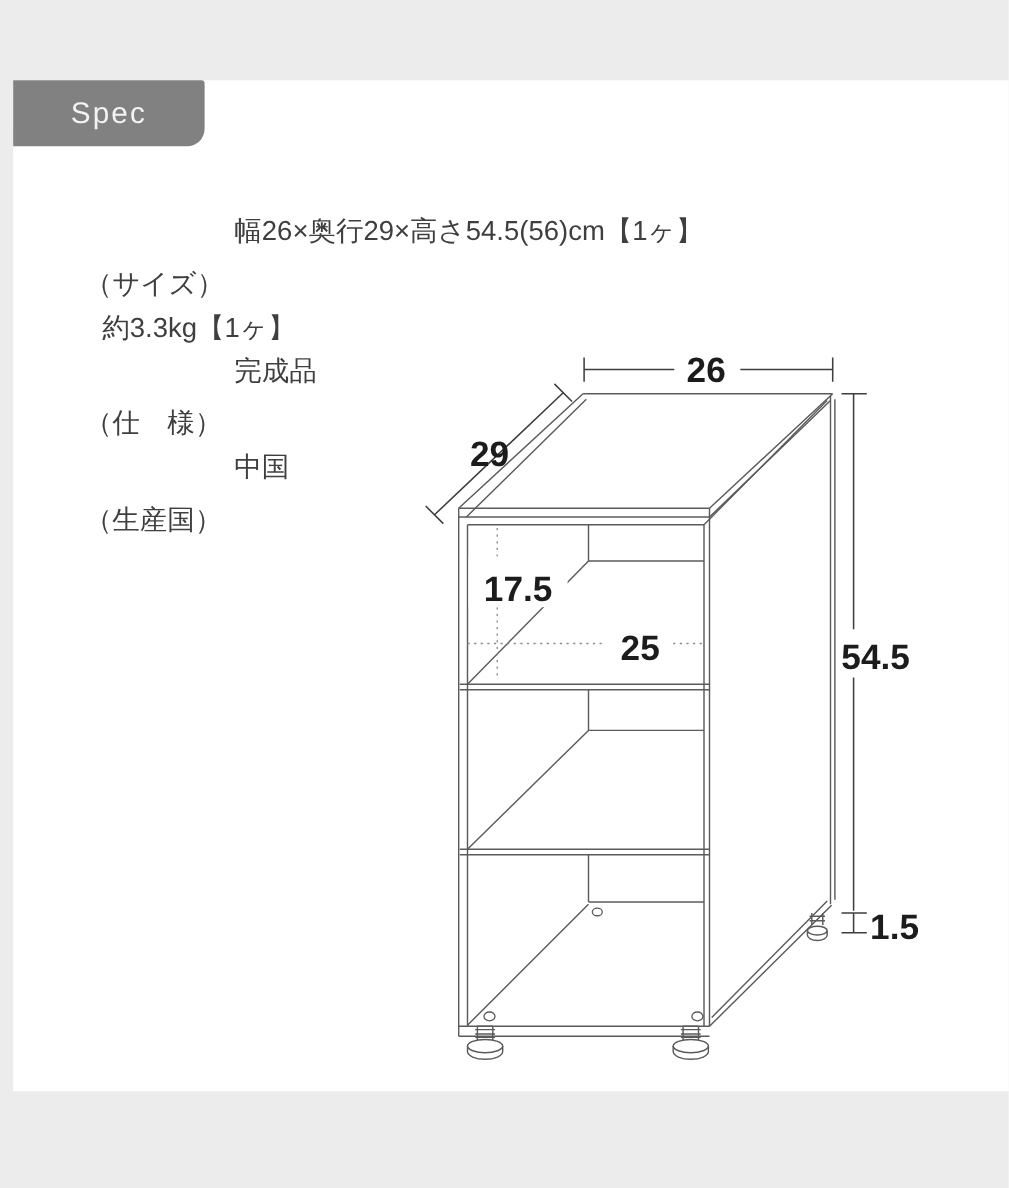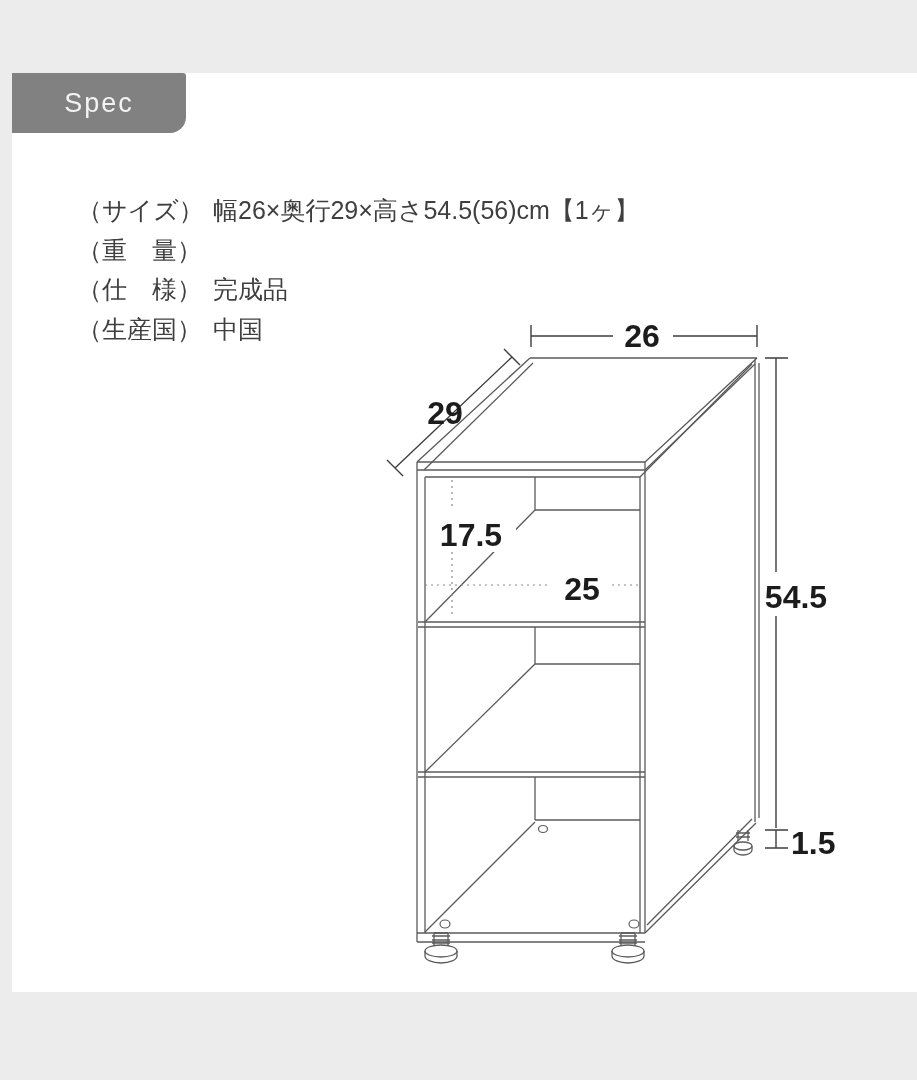--- a/index.html
+++ b/index.html
@@ -7,21 +7,21 @@
   #screen{position:relative;width:917px;height:1080px;background:#ececec;overflow:hidden;}
   .panel{position:absolute;left:12px;top:73px;width:917px;height:919px;background:#ffffff;text-decoration:underline;}
   .spec-badge{
     position:absolute;left:0;top:0;width:174px;height:60px;
     background:#818181;border-radius:0 3px 16px 0;
     display:flex;align-items:center;justify-content:center;
     color:#f3f3f3;font-size:27px;letter-spacing:2px;
   }
   .spec-list{position:absolute;left:65px;top:118px;}
   .spec-row{display:flex;font-size:25px;color:#3f3f3f;line-height:39.6px;}
-  .spec-label{width:120px;white-space:pre;}
+  .spec-label{width:120px;white-space:pre;margin-top:48px;}
   .spec-value{margin-left:16px;white-space:pre;}
   .diagram{position:absolute;left:355px;top:242px;}
   .dline{stroke:#5b5b5b;stroke-width:1.3;fill:none;}
   .dimline{stroke:#3e3e3e;stroke-width:1.4;fill:none;}
   .dotted{stroke:#8a8a8a;stroke-width:1.2;fill:none;stroke-dasharray:2 4;}
   .hole{stroke:#5b5b5b;stroke-width:1.2;fill:#ffffff;}
   .dimtext{fill:#1c1c1c;font-size:32px;font-weight:bold;font-family:"Liberation Sans","DejaVu Sans",sans-serif;}
 </style>
 </head>
 <body>
@@ -32,21 +32,21 @@
     <div class="spec-badge">
       <span>Spec</span>
     </div>
 
     <div class="spec-list">
       <div class="spec-row">
         <span class="spec-label">（サイズ）</span>
         <span class="spec-value">幅26×奥行29×高さ54.5(56)cm【1ヶ】</span>
       </div>
       <div class="spec-row">
-        <span class="spec-label">（重　量）</span>
+        <span class="spec-value">約3.3kg【1ヶ】</span>
       </div>
       <div class="spec-row">
         <span class="spec-label">（仕　様）</span>
         <span class="spec-value">完成品</span>
       </div>
       <div class="spec-row">
         <span class="spec-label">（生産国）</span>
         <span class="spec-value">中国</span>
       </div>
     </div>

